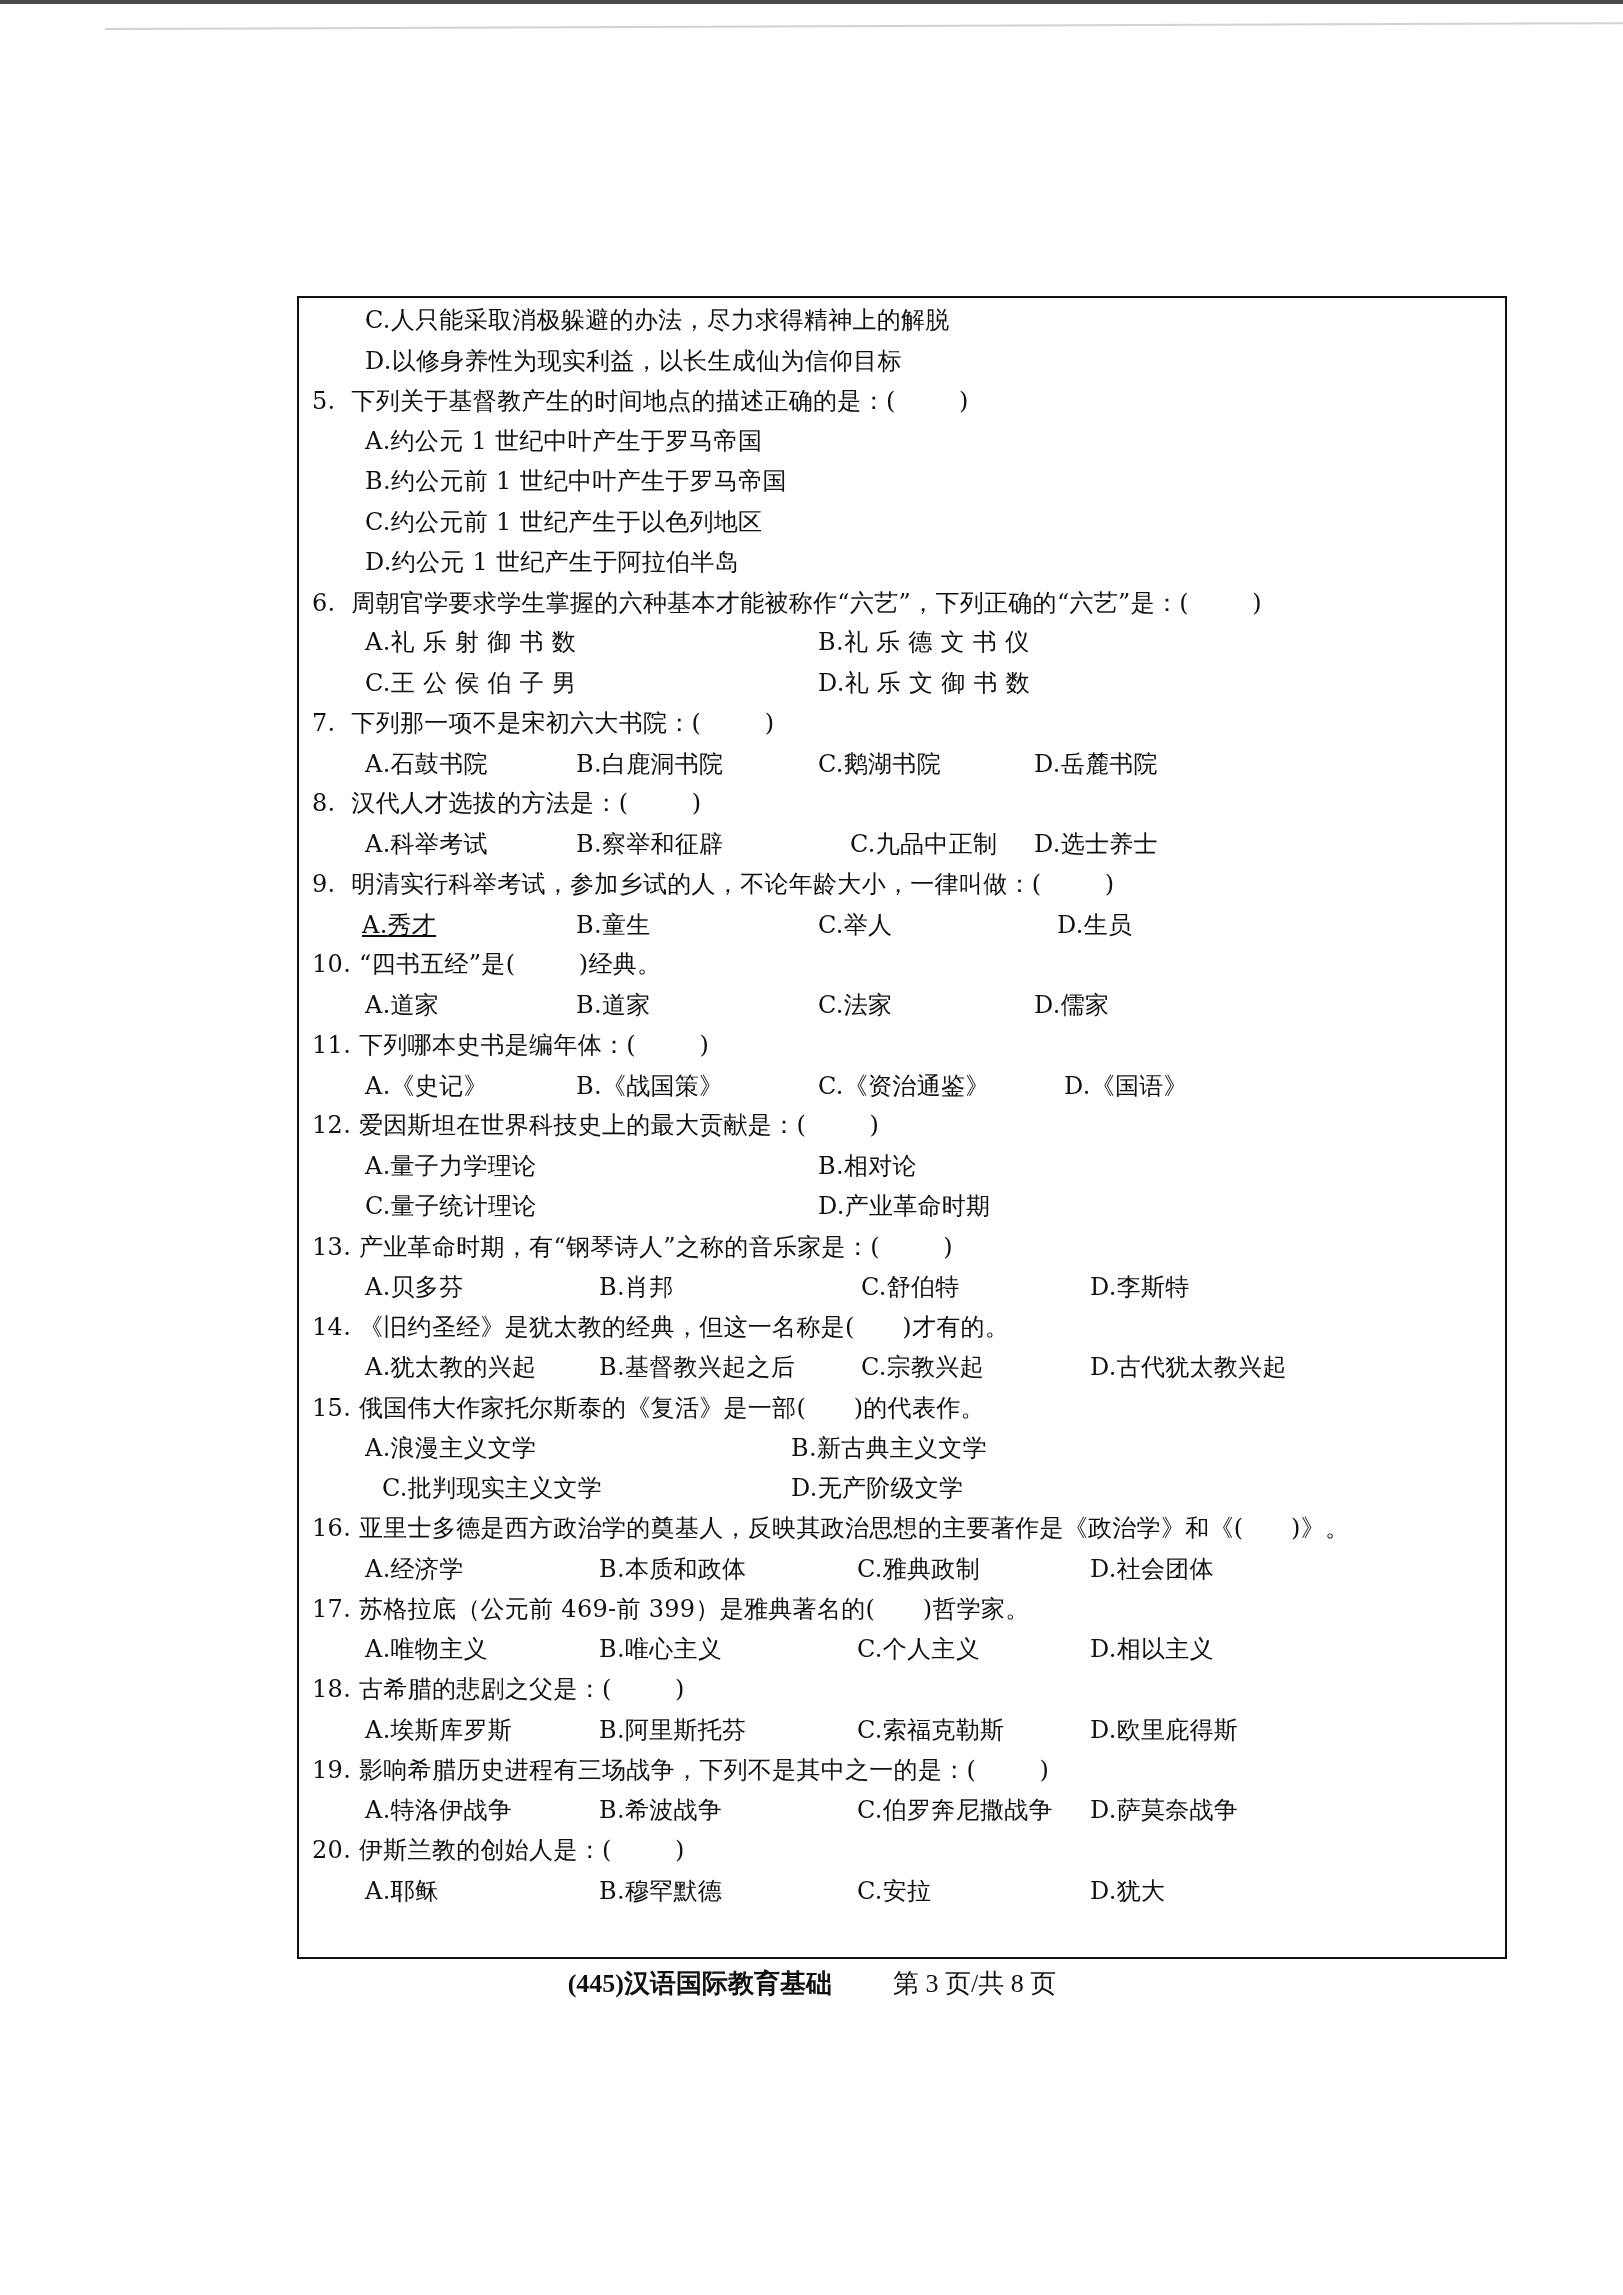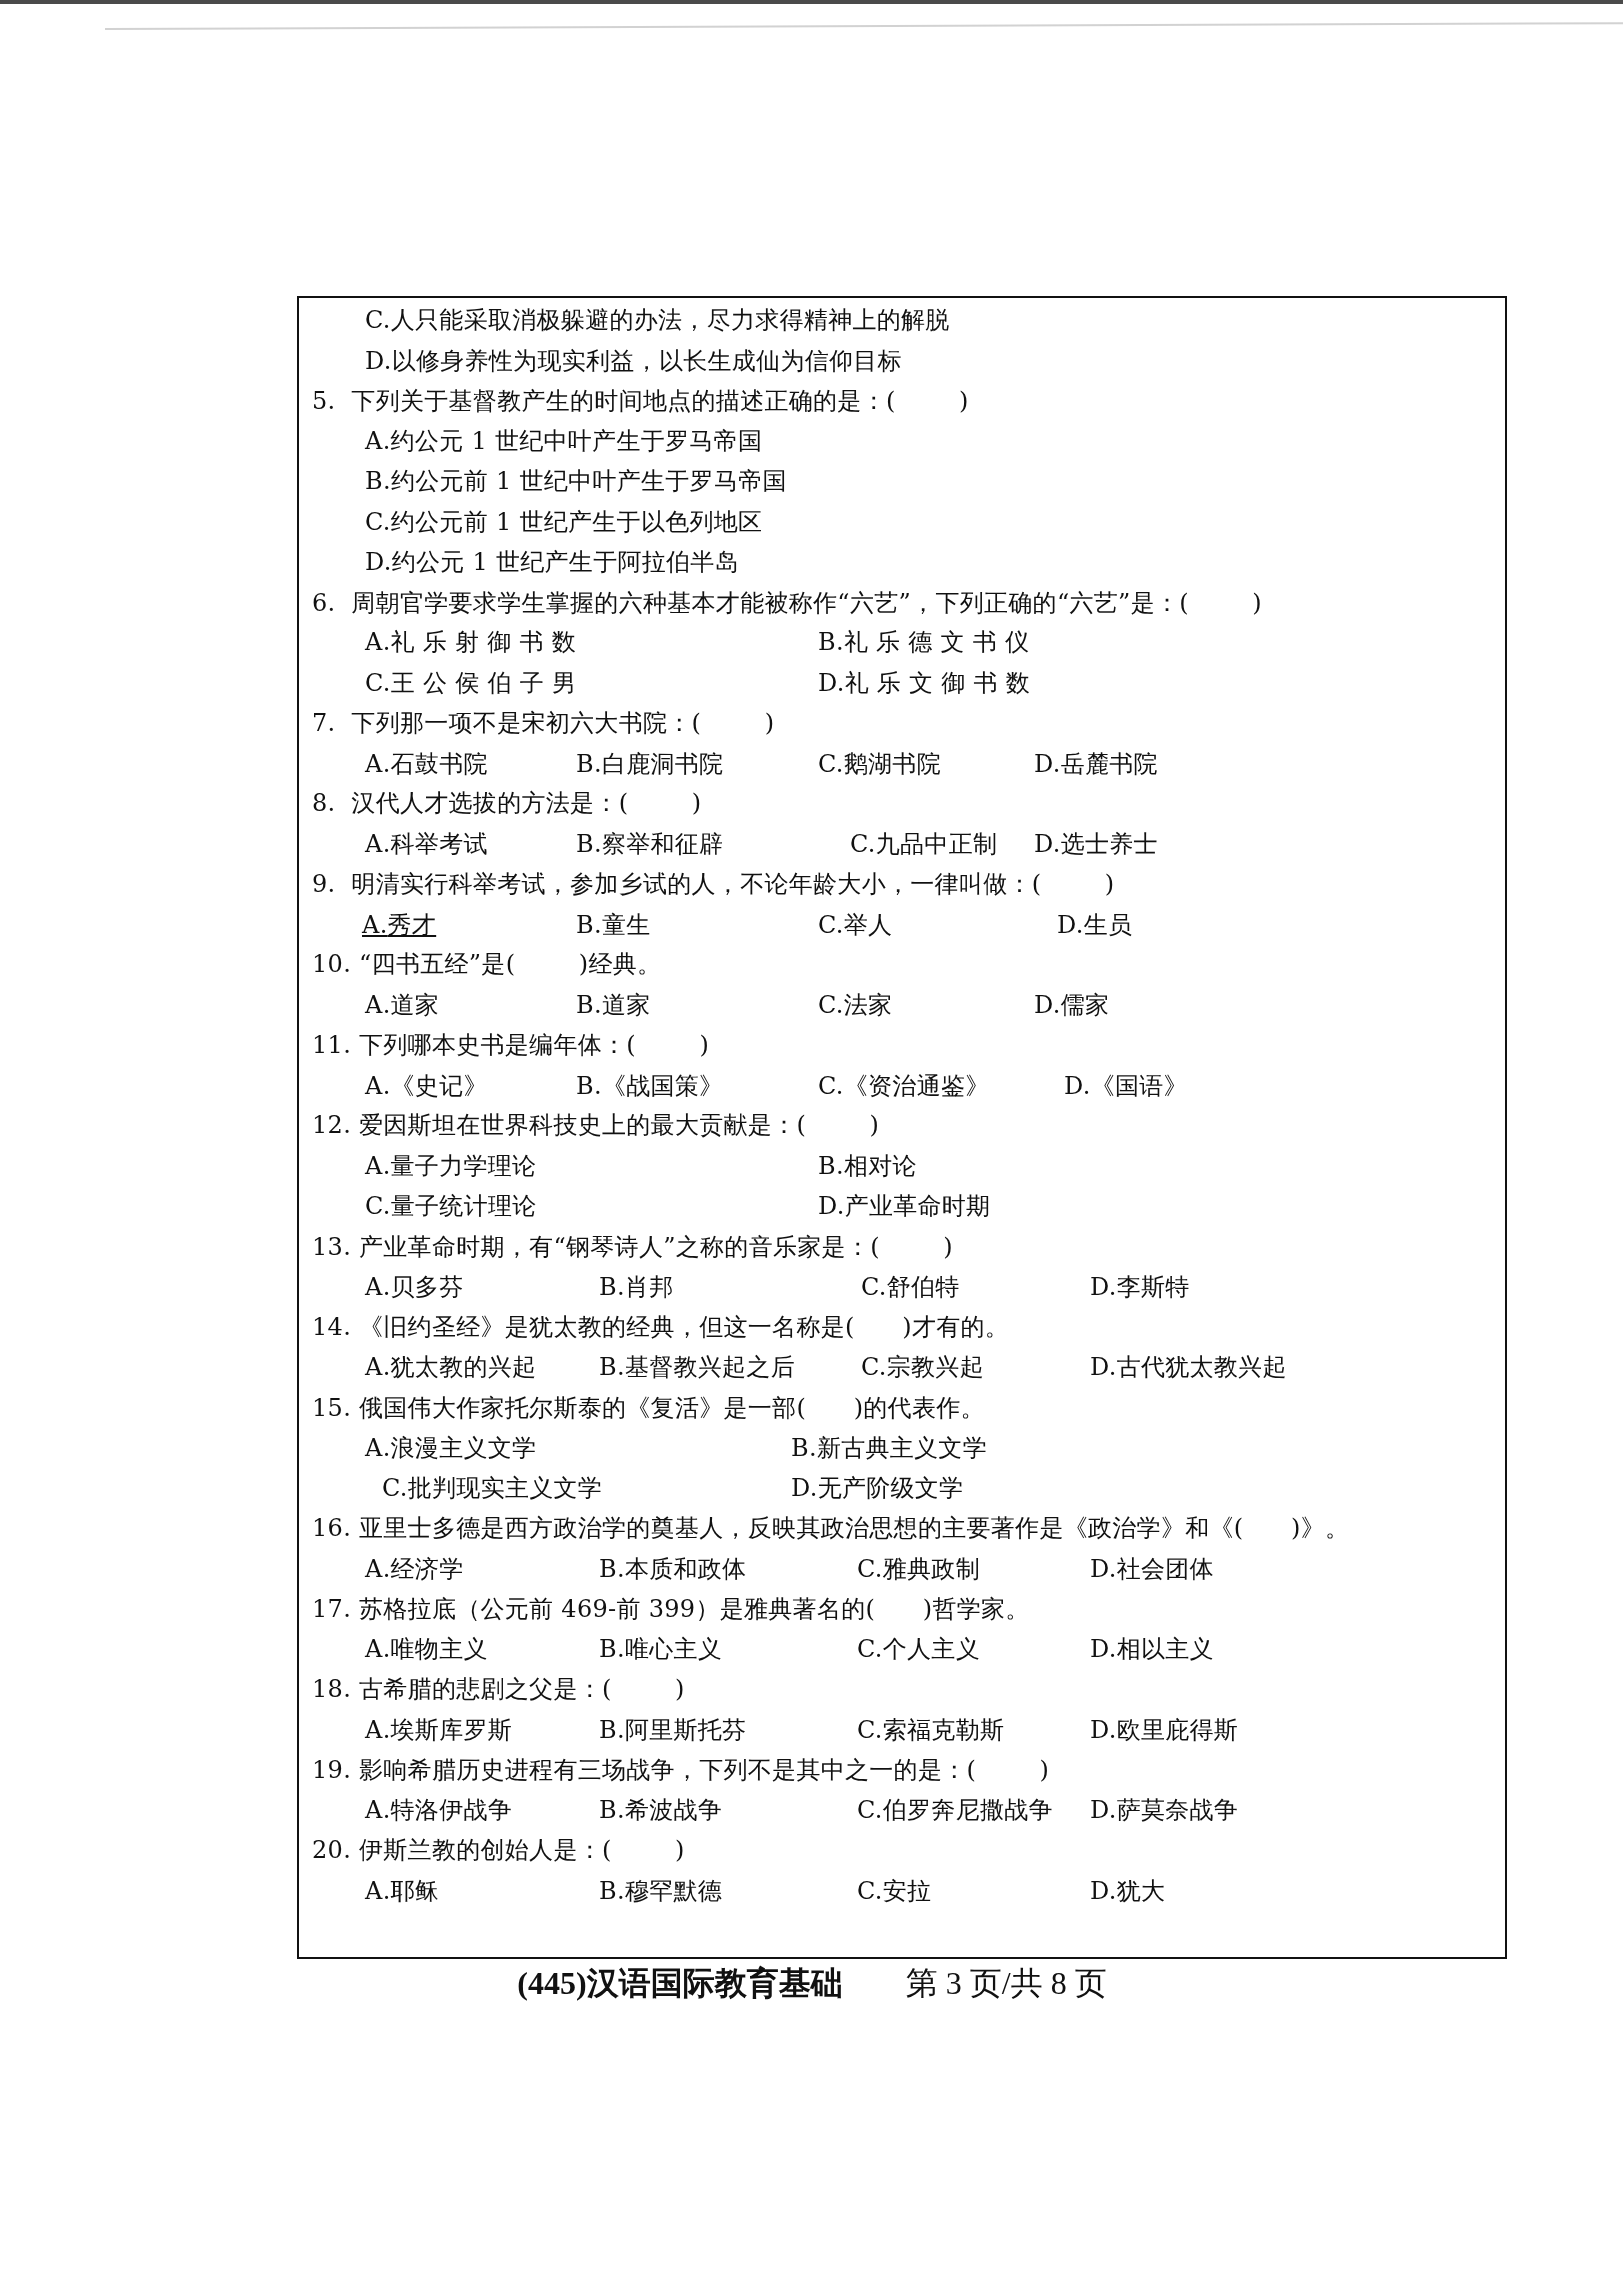--- a/index.html
+++ b/index.html
@@ -16,21 +16,21 @@
     border:2.6px solid #111; border-left-width:2px; box-sizing:border-box;
   }
   .line {
     position:absolute; height:37px; font-size:24px; line-height:37px;
     white-space:pre; letter-spacing:0.3px;
   }
   .q { left:312px; }
   .opt { }
   .footer {
     position:absolute; top:1957px; left:0; width:1624px; text-align:center;
-    font-size:32px; line-height:52px; font-weight:bold;
+    font-size:26px; line-height:52px; font-weight:bold;
   }
   .footer .course { font-family:"Liberation Serif",serif; font-weight:bold; }
   .footer .page { font-family:"Liberation Serif",serif; font-weight:normal; margin-left:52px; }
 </style>
 </head>
 <body>
 
 <div class="scan-top"></div>
 <div class="scan-line"></div>
 

